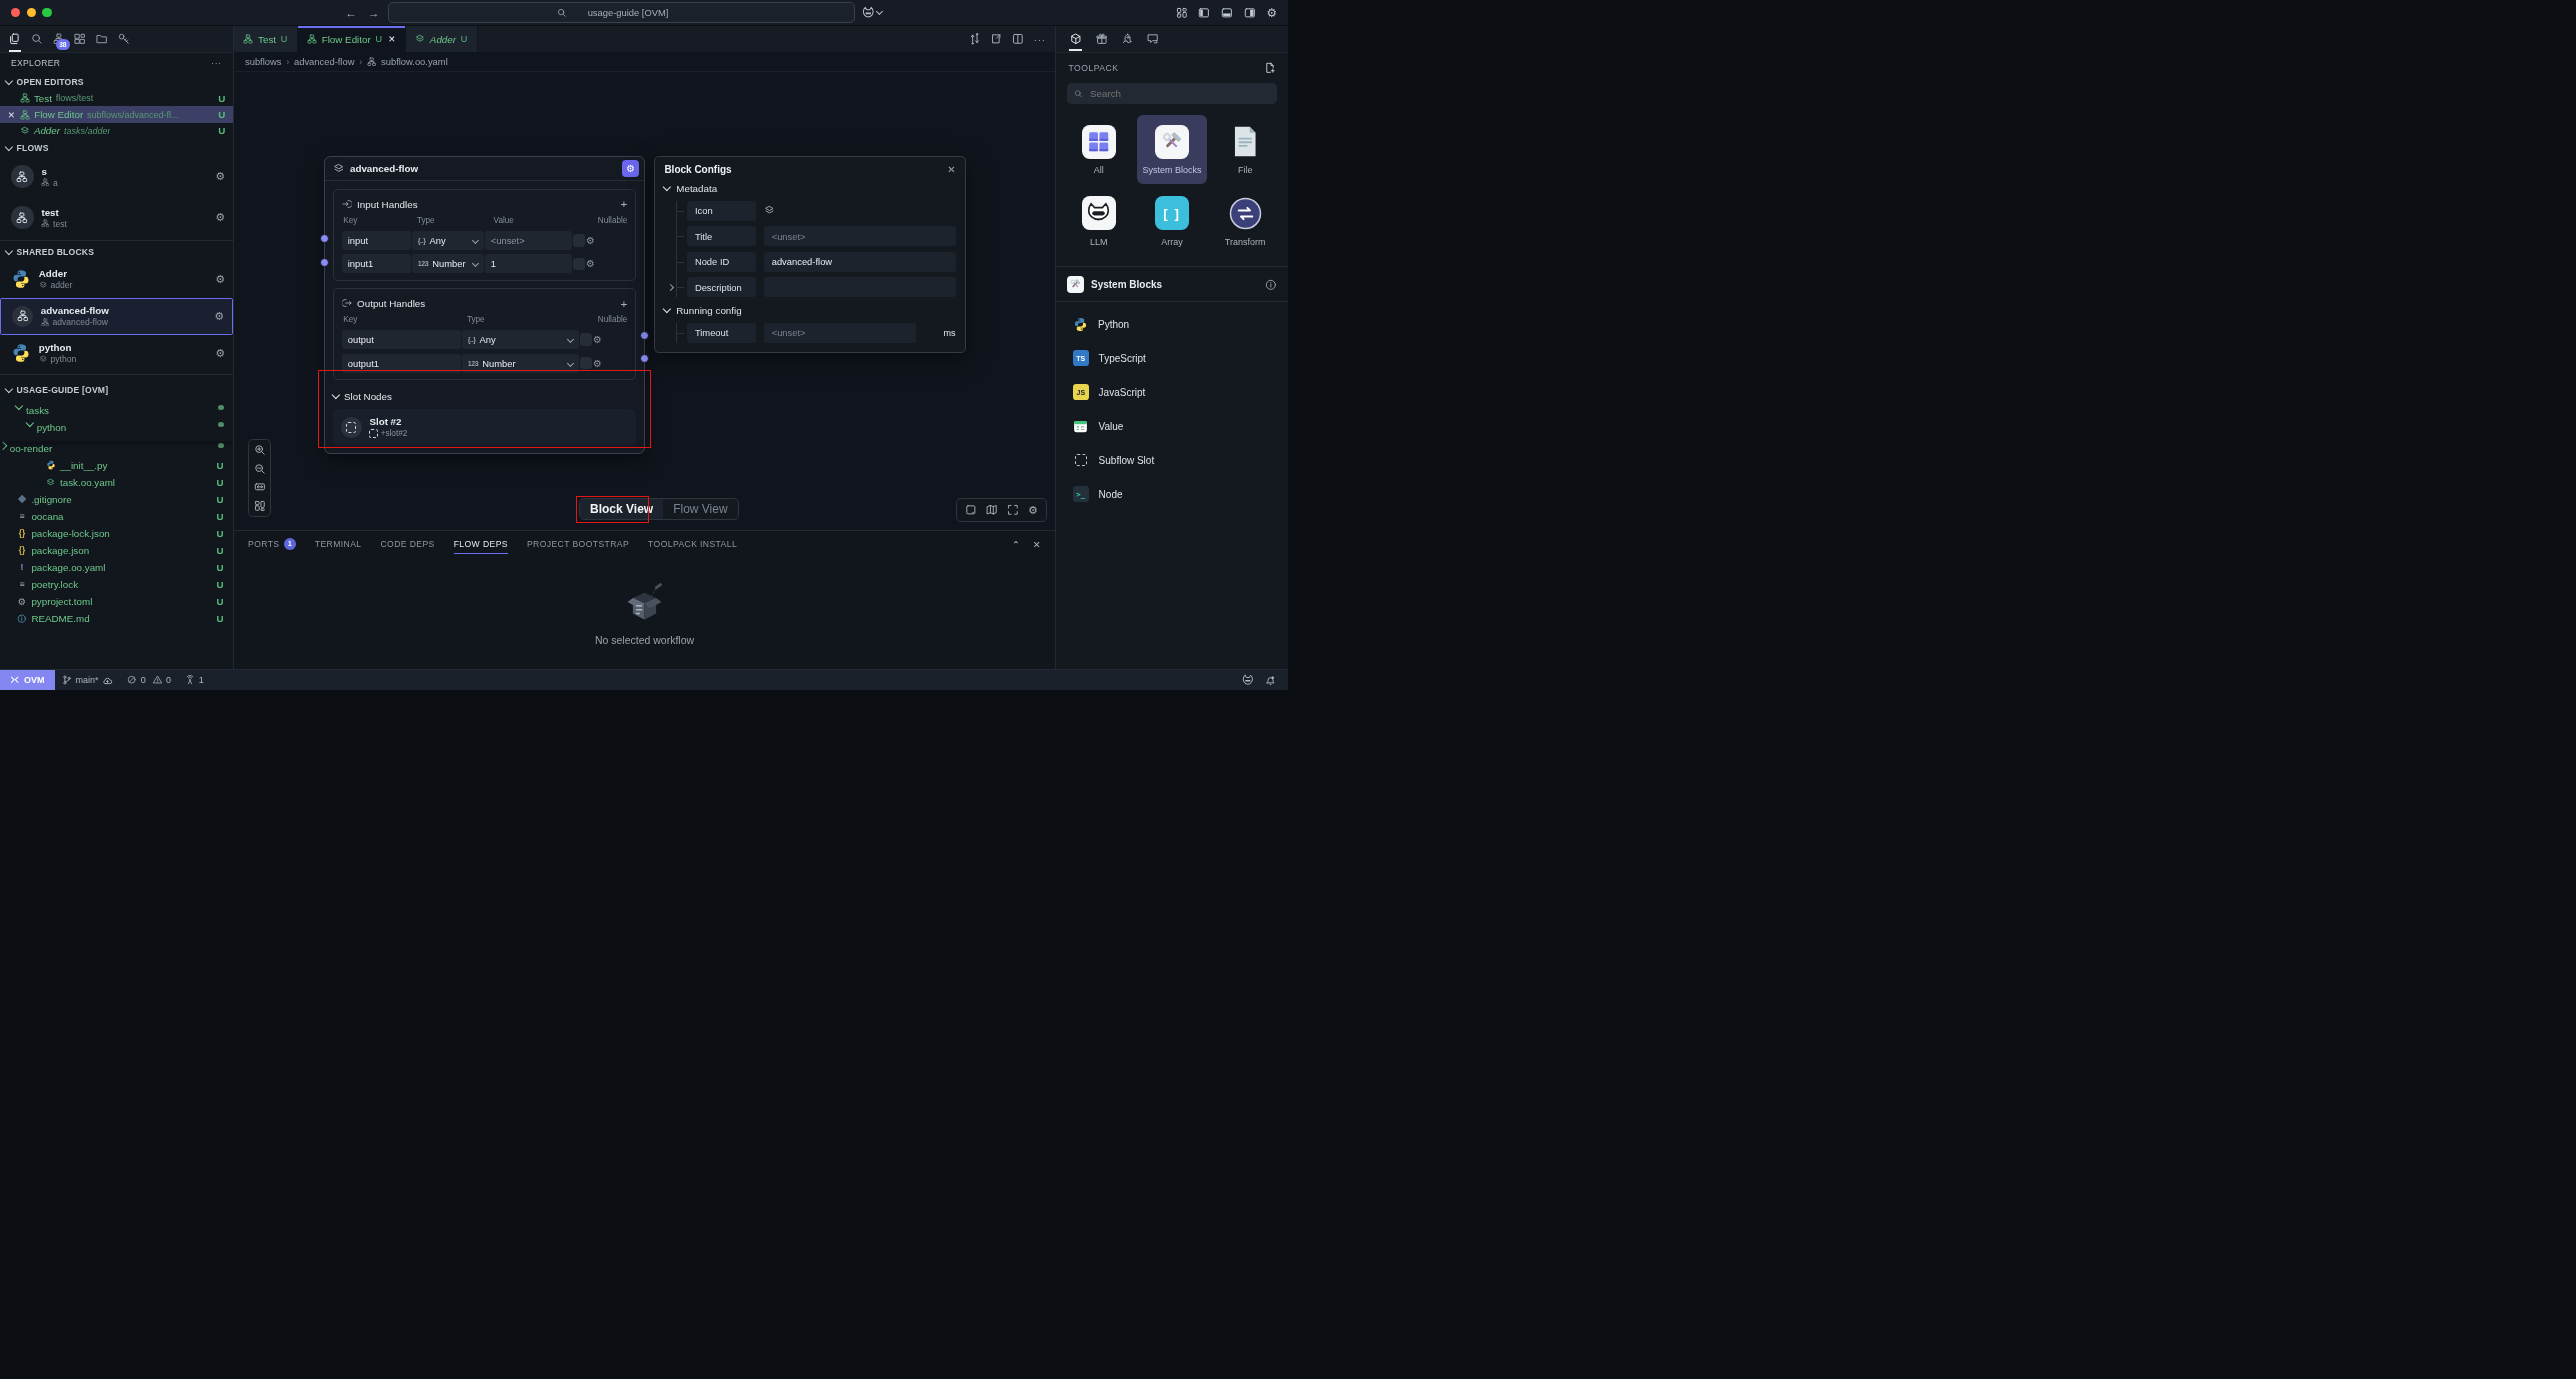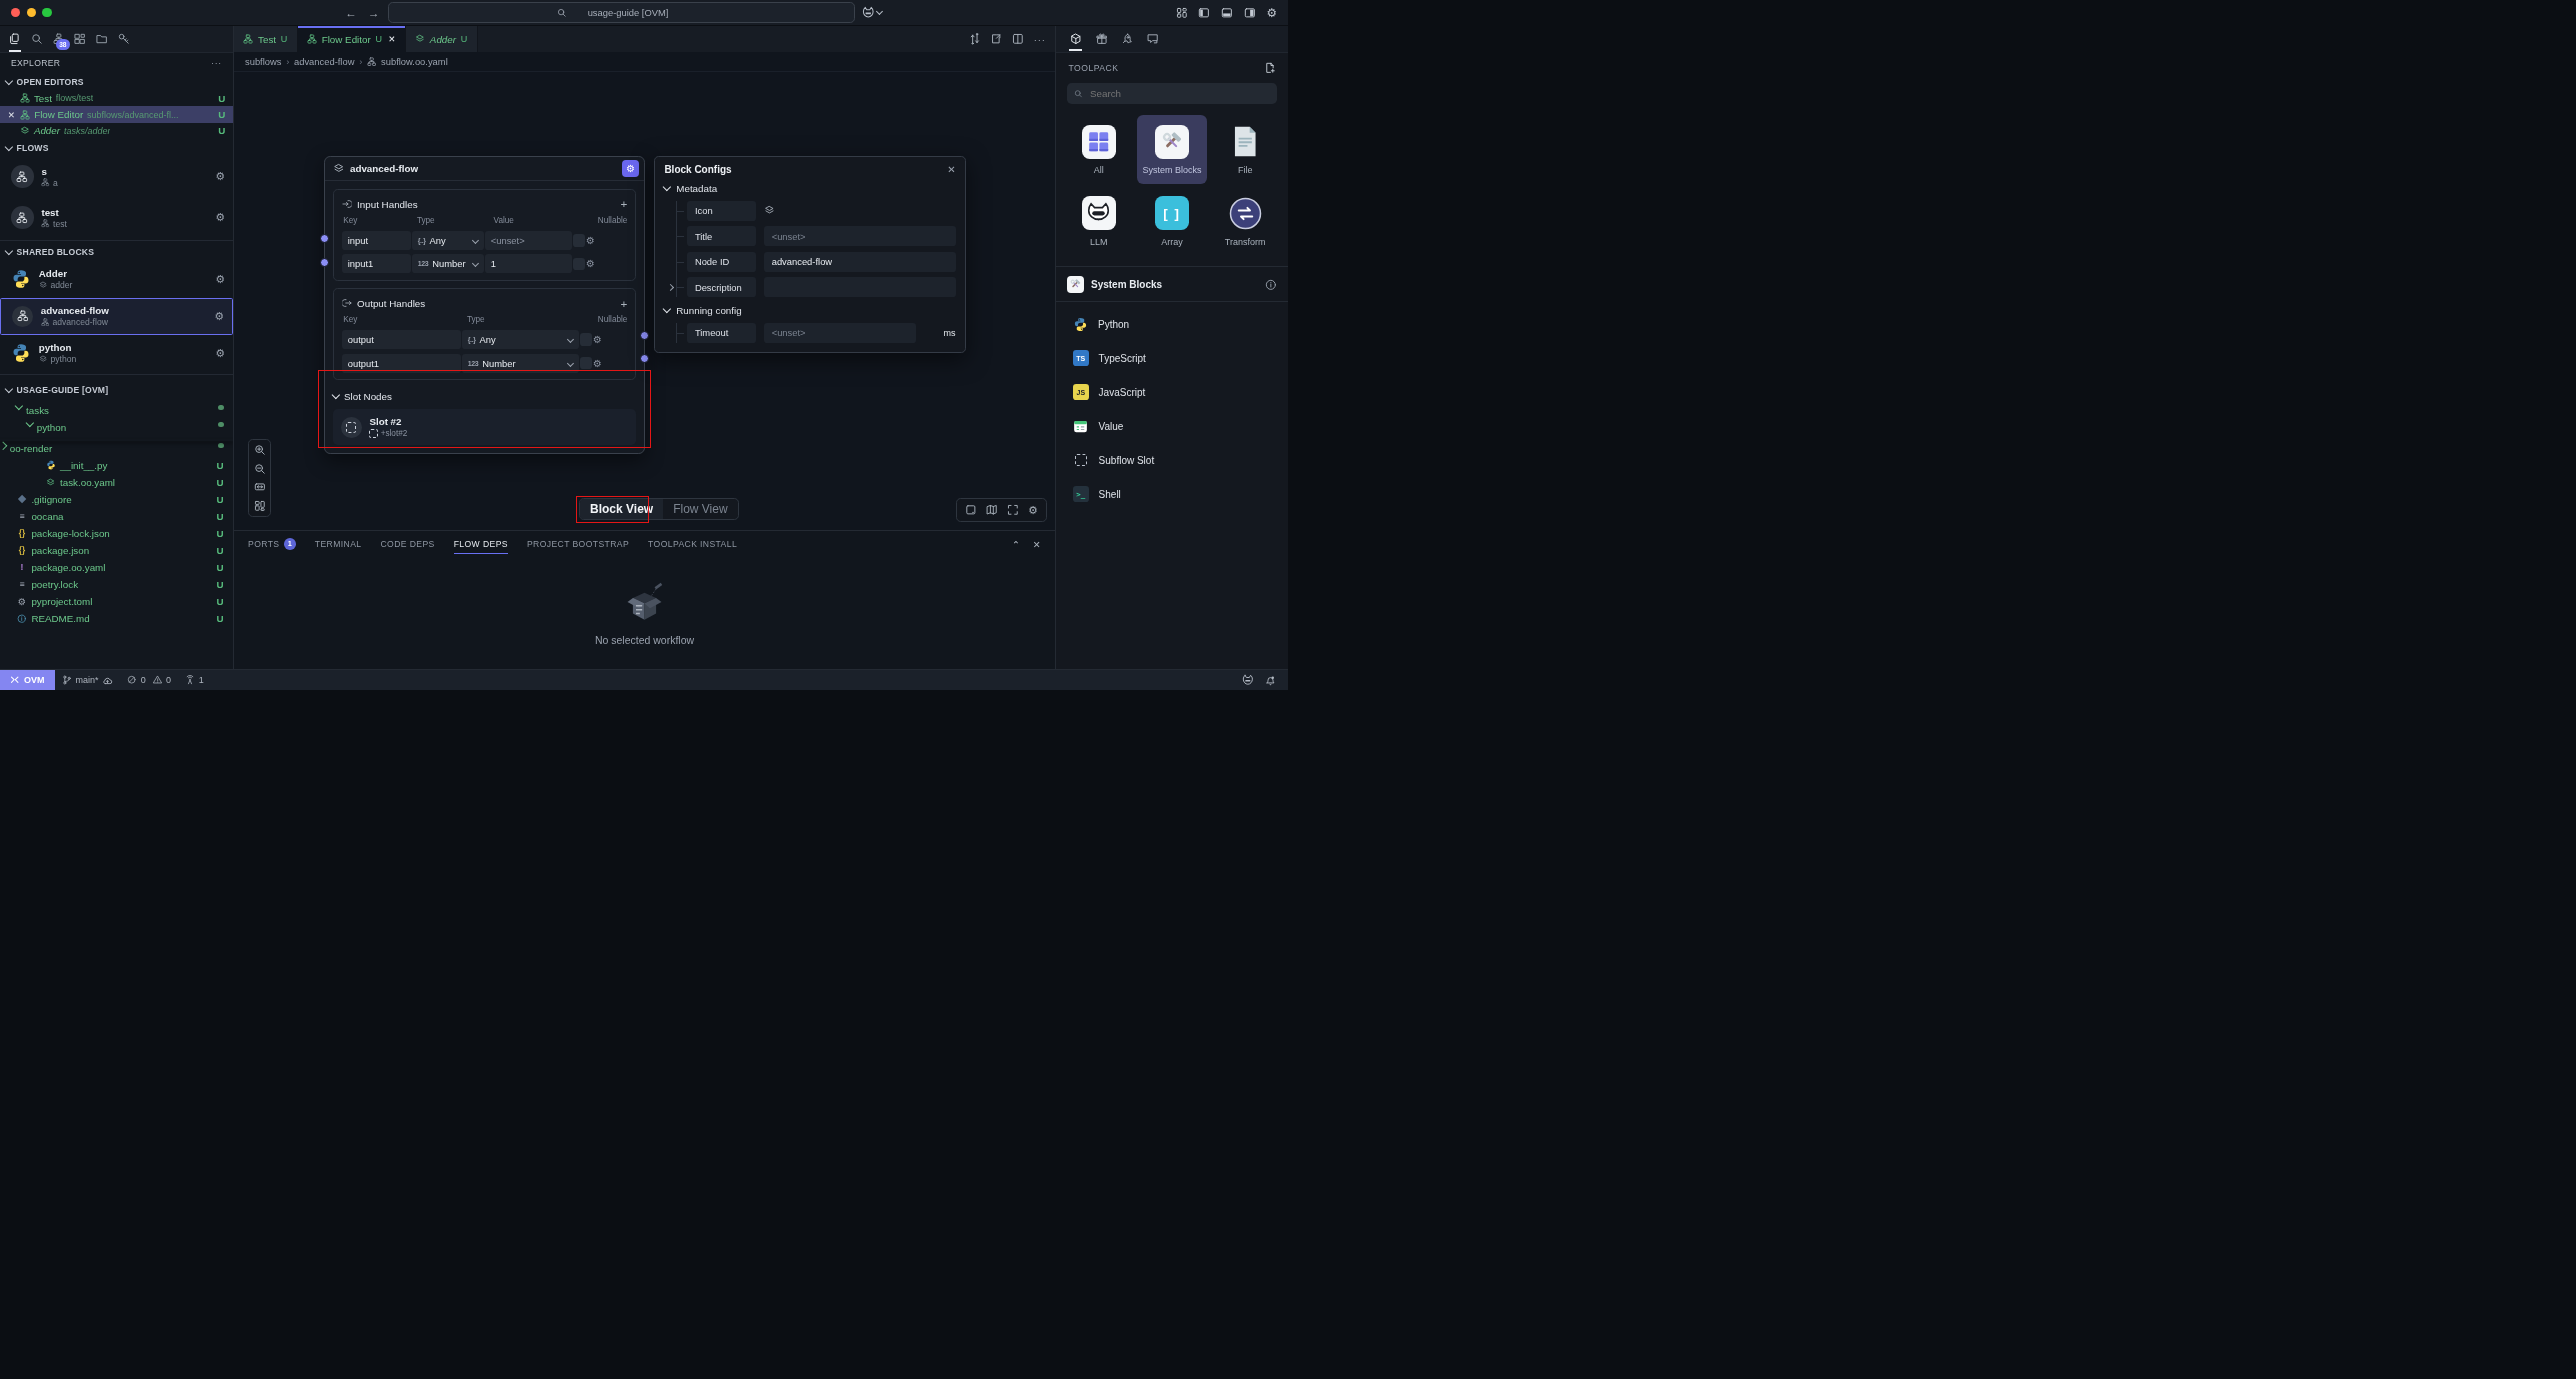--- a/index.html
+++ b/index.html
@@ -1101,21 +1101,21 @@
           <span>Value</span>
         </div>
         <div class="rp-item">
           <span class="li-ic">
               <span class="dash-sq" style="border-color:#b9c0cb;width:10px;height:10px"></span>
             </span>
           <span>Subflow Slot</span>
         </div>
         <div class="rp-item">
           <span class="li-ic li-sh">&gt;_</span>
-          <span>Shell</span>
+          <span>Node</span>
         </div>
       </div>
     </div>
   </div>
 
   <div class="statusbar">
     <div class="sb-ovm">
       <svg class="ic" style="width:9.4px;height:9.4px;stroke-width:2" viewBox="0 0 12 12" width="9.4" height="9.4">
           <use href="#i-ovm"></use>
         </svg>

